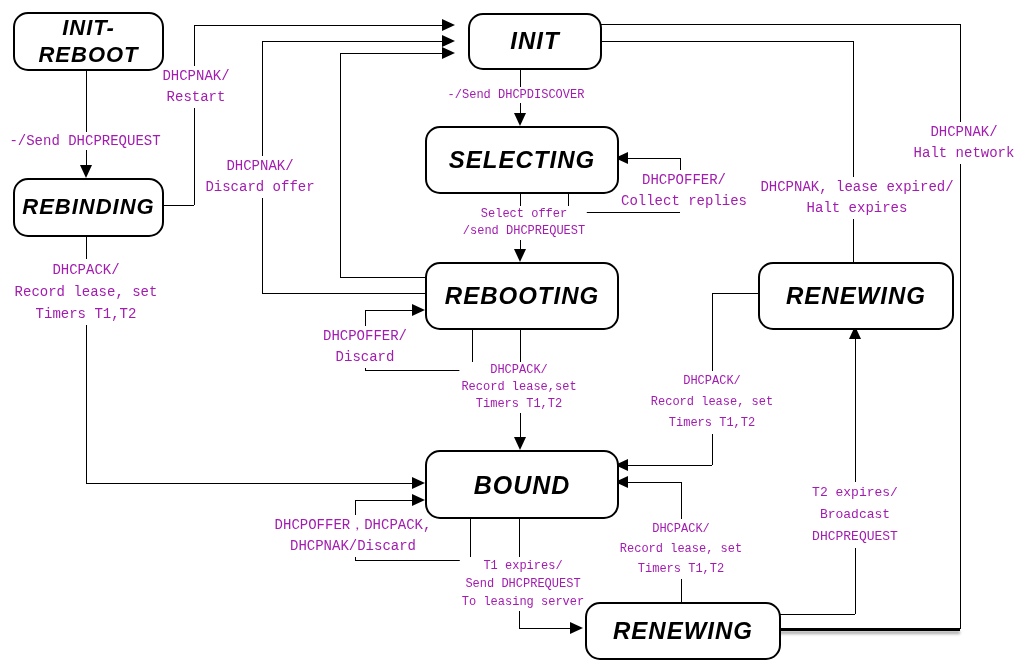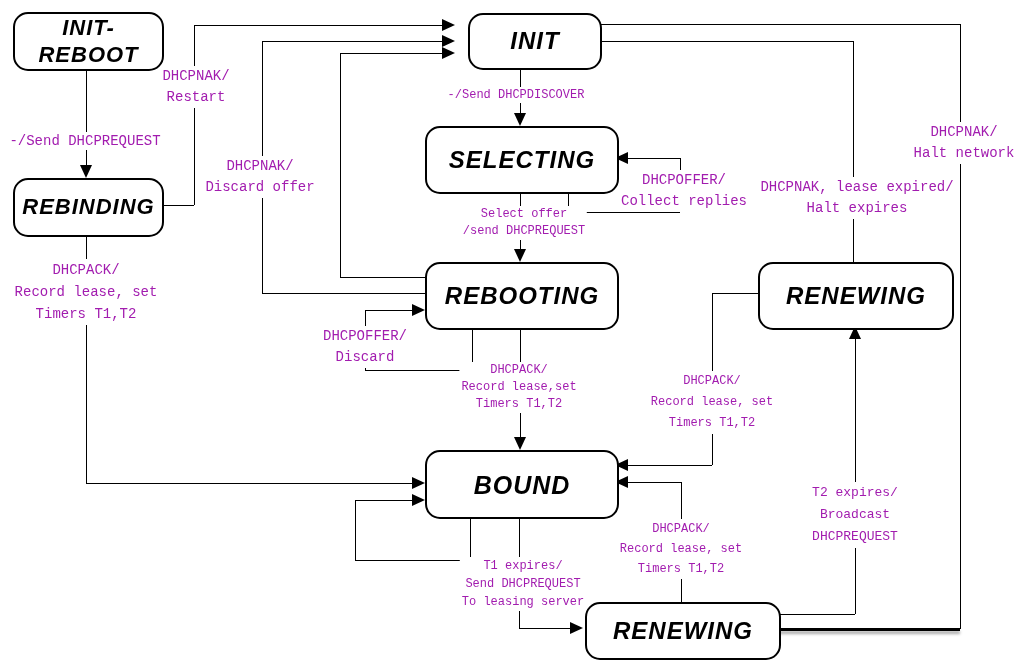--- a/index.html
+++ b/index.html
@@ -100,20 +100,22 @@
     <div class="elabel" style="left: 519px; top: 362px; font-size: 12px; line-height: 17px;">DHCPACK/
 Record lease,set
 Timers T1,T2</div>
     <div class="elabel" style="left: 857px; top: 177px; font-size: 14px; line-height: 21px;">DHCPNAK, lease expired/
 Halt expires</div>
     <div class="elabel" style="left: 964px; top: 122px; font-size: 14px; line-height: 21px;">DHCPNAK/
 Halt network</div>
     <div class="elabel" style="left: 712px; top: 371px; font-size: 12px; line-height: 21px;">DHCPACK/
 Record lease, set
 Timers T1,T2</div>
+    <div class="elabel" style="left: 353px; top: 515px; font-size: 14px; line-height: 21px;">DHCPOFFER，DHCPACK,
+DHCPNAK/Discard</div>
     <div class="elabel" style="left: 523px; top: 557px; font-size: 12px; line-height: 18px;">T1 expires/
 Send DHCPREQUEST
 To leasing server</div>
     <div class="elabel" style="left: 681px; top: 519px; font-size: 12px; line-height: 20px;">DHCPACK/
 Record lease, set
 Timers T1,T2</div>
     <div class="elabel" style="left: 855px; top: 482px; font-size: 13px; line-height: 22px;">T2 expires/
 Broadcast
 DHCPREQUEST</div>
     <div class="state" style="left: 13px; top: 12px; width: 147px; height: 55px; font-size: 22px;">INIT-

